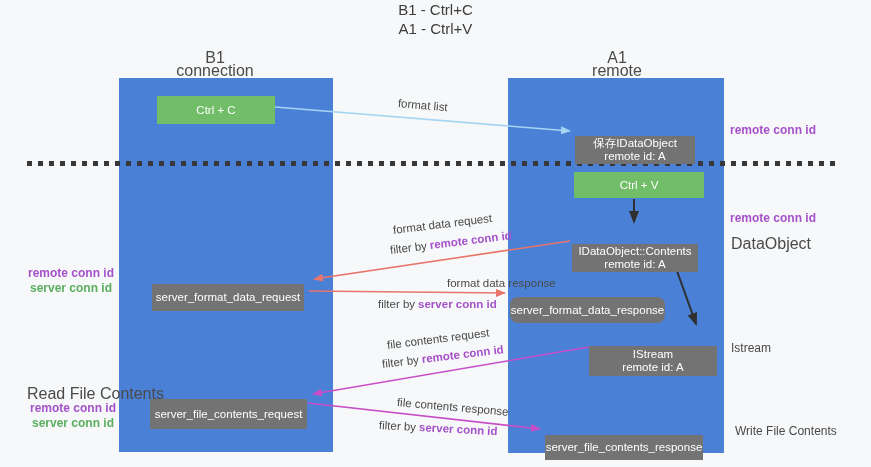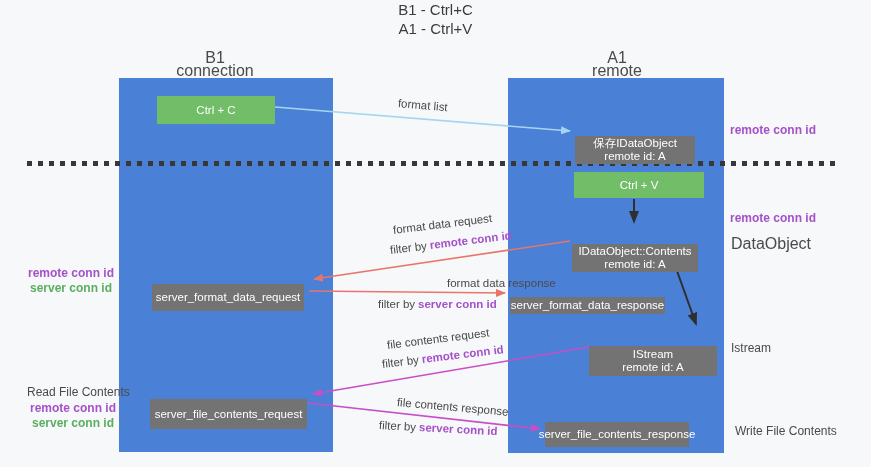--- a/index.html
+++ b/index.html
@@ -85,27 +85,27 @@
     <span>remote id: A</span>
   </div>
   <div class="abs box orange" style="left:589px;top:330px;width:128px;height:30px;">
     <span>IStream</span>
     <span>remote id: A</span>
   </div>
 
   <div class="abs box orange" style="left:152px;top:268px;width:152px;height:27px;">
     <span>server_format_data_request</span>
   </div>
-  <div class="abs box orange" style="left:510px;top:281px;width:155px;height:17px;">
+  <div class="abs box orange" style="left:510px;top:281px;width:155px;height:26px;border-radius:8px;">
     <span>server_format_data_response</span>
   </div>
   <div class="abs box orange" style="left:150px;top:383px;width:157px;height:30px;">
     <span>server_file_contents_request</span>
   </div>
-  <div class="abs box orange" style="left:545px;top:406px;width:144px;height:25px;">
+  <div class="abs box orange" style="left:545px;top:419px;width:158px;height:25px;">
     <span>server_file_contents_response</span>
   </div>
 
   <div class="abs lbl" style="left:398px;top:97px;transform:rotate(5deg);">format list</div>
 
   <div class="abs lbl" style="left:393px;top:224px;transform:rotate(-7deg);">format data request</div>
   <div class="abs lbl" style="left:390px;top:244px;transform:rotate(-7deg);">
     <span class="filter-by">filter by</span><span class="purple">remote conn id</span>
   </div>
 
@@ -127,19 +127,19 @@
   <div class="abs conn-group purple" style="left:730px;top:123px;">remote conn id</div>
   <div class="abs conn-group purple" style="left:730px;top:211px;">remote conn id</div>
   <div class="abs lbl" style="left:731px;top:235px;font-size:16px;">DataObject</div>
   <div class="abs lbl" style="left:731px;top:341px;font-size:12px;">Istream</div>
   <div class="abs lbl" style="left:735px;top:424px;font-size:12px;">Write File Contents</div>
 
   <div class="abs conn-group" style="left:28px;top:266px;">
     <div class="purple">remote conn id</div>
     <div class="greent">server conn id</div>
   </div>
-  <div class="abs lbl" style="left:27px;top:385px;font-size:12px;">Read File Contents</div>
+  <div class="abs lbl" style="left:27px;top:385px;font-size:16px;">Read File Contents</div>
   <div class="abs conn-group" style="left:30px;top:401px;">
     <div class="purple">remote conn id</div>
     <div class="greent">server conn id</div>
   </div>
 
 </div>
 
 </body></html>

